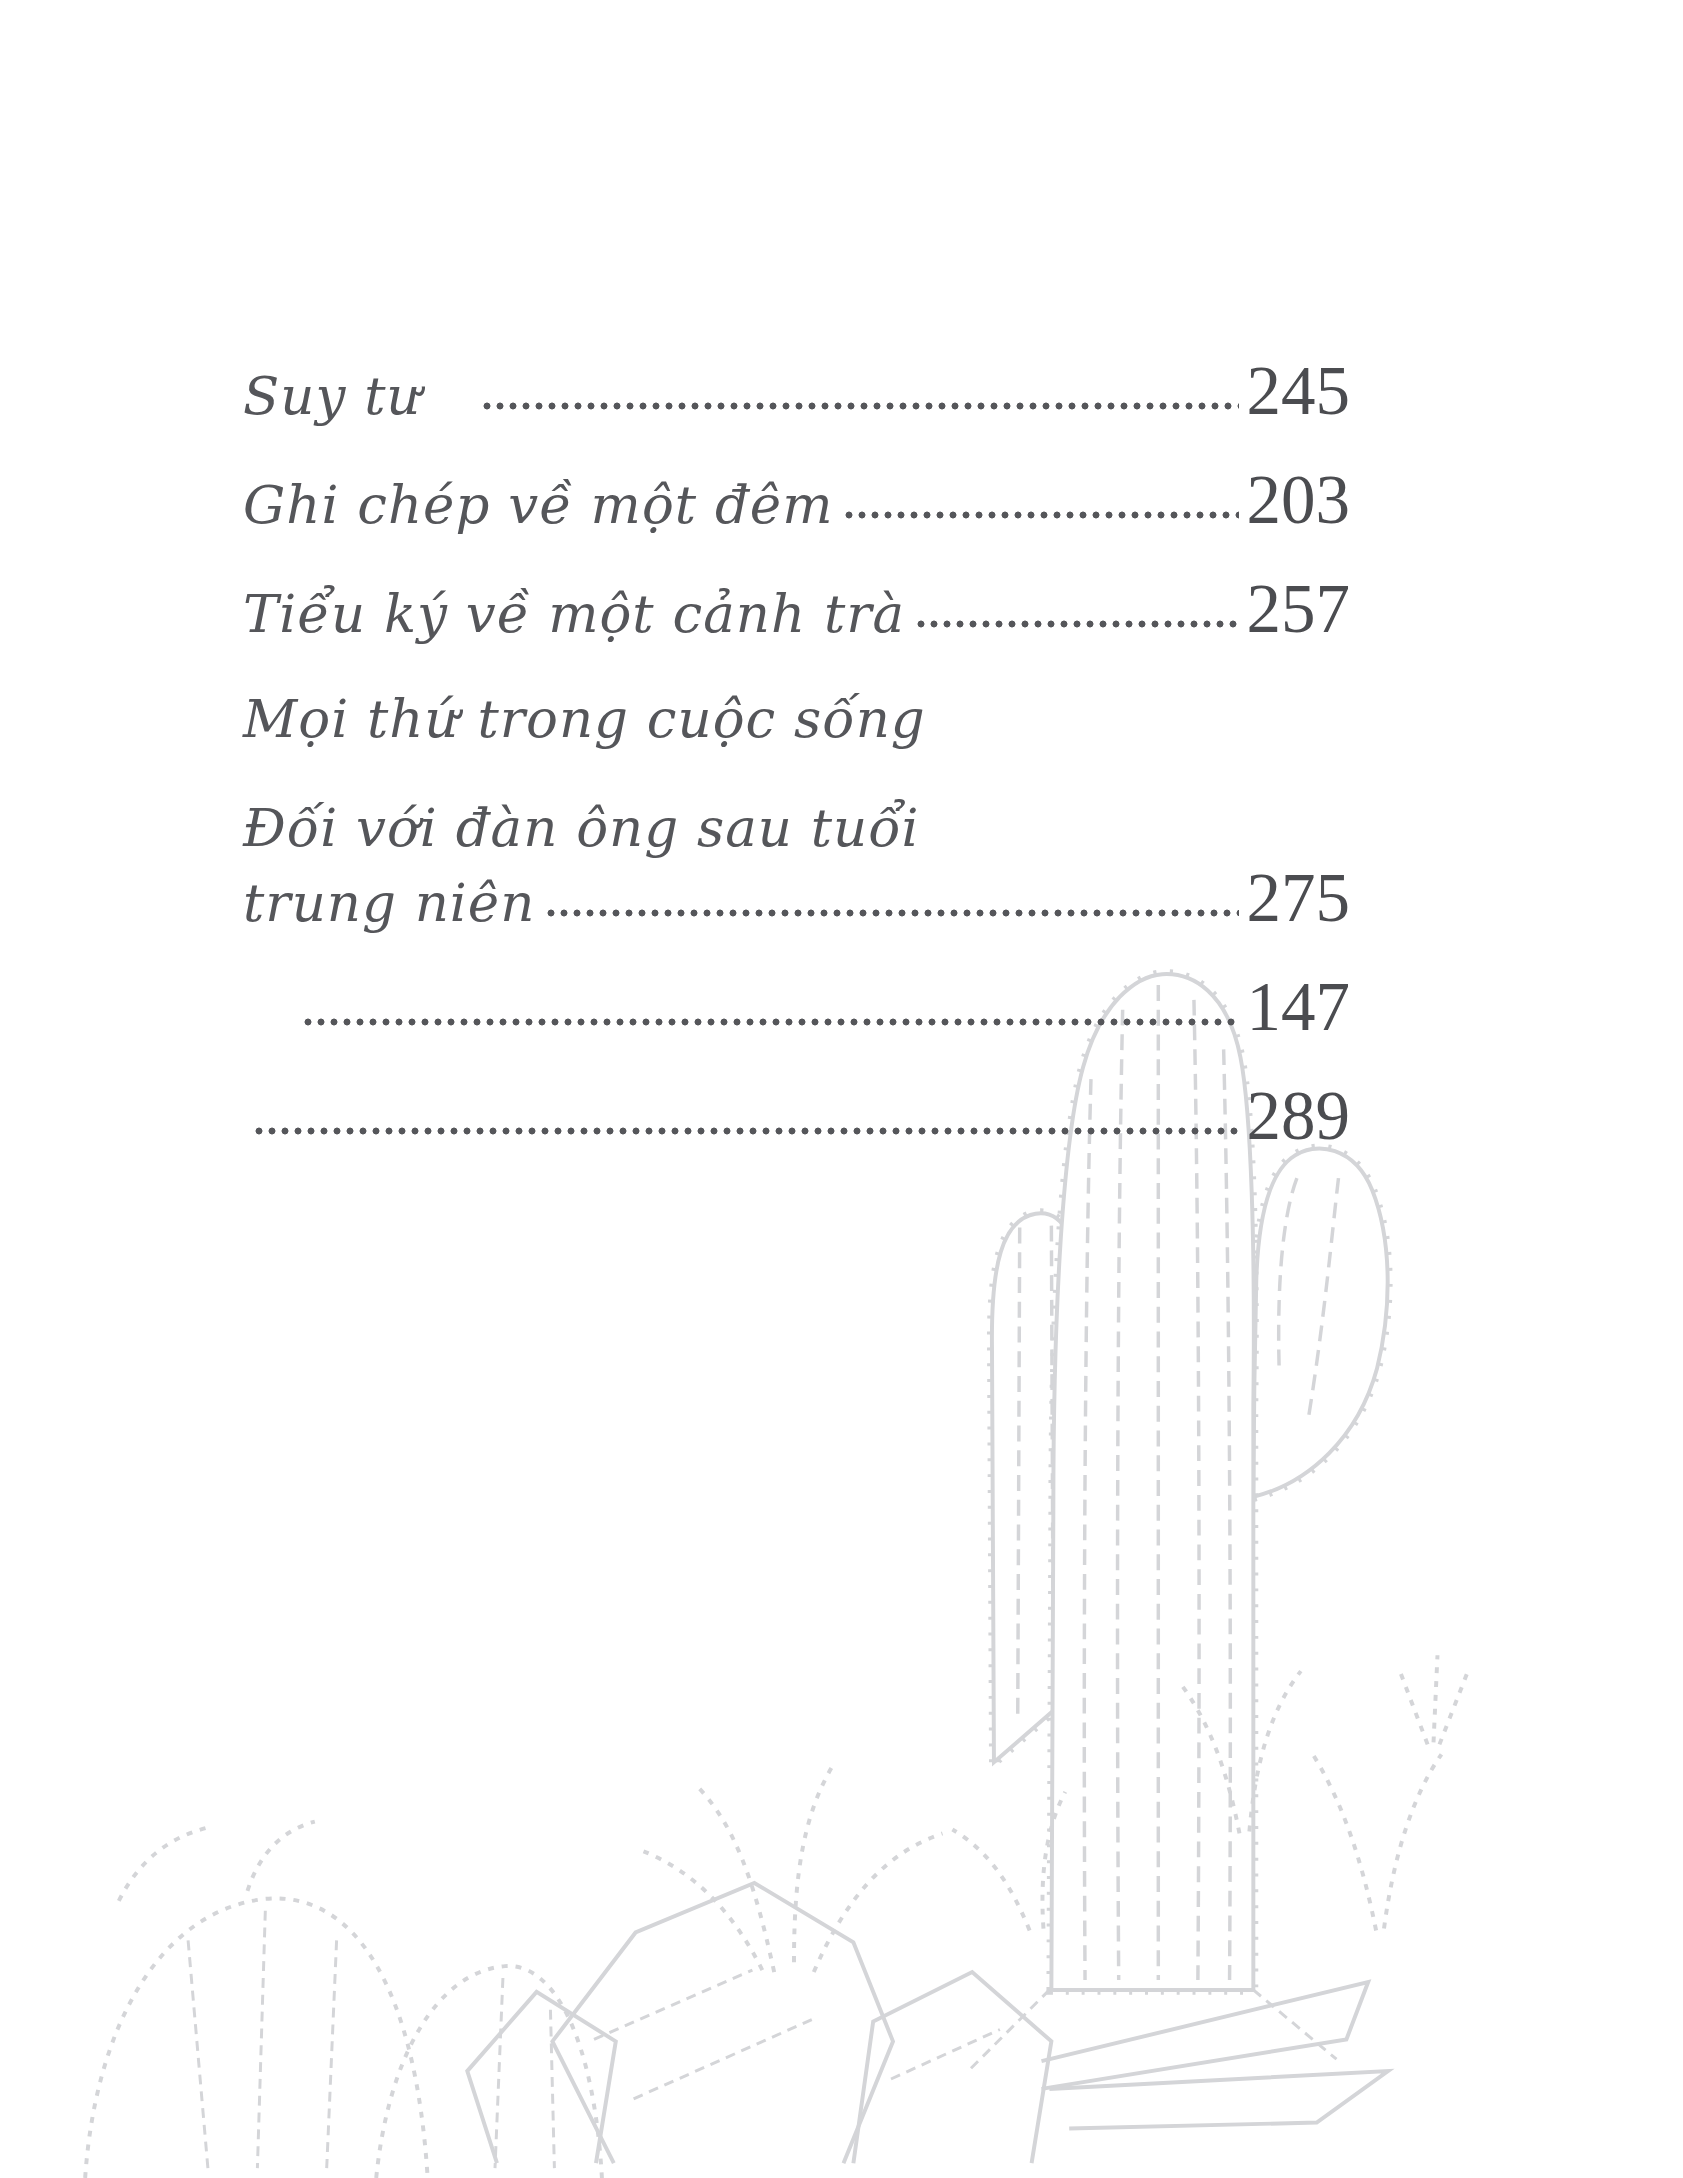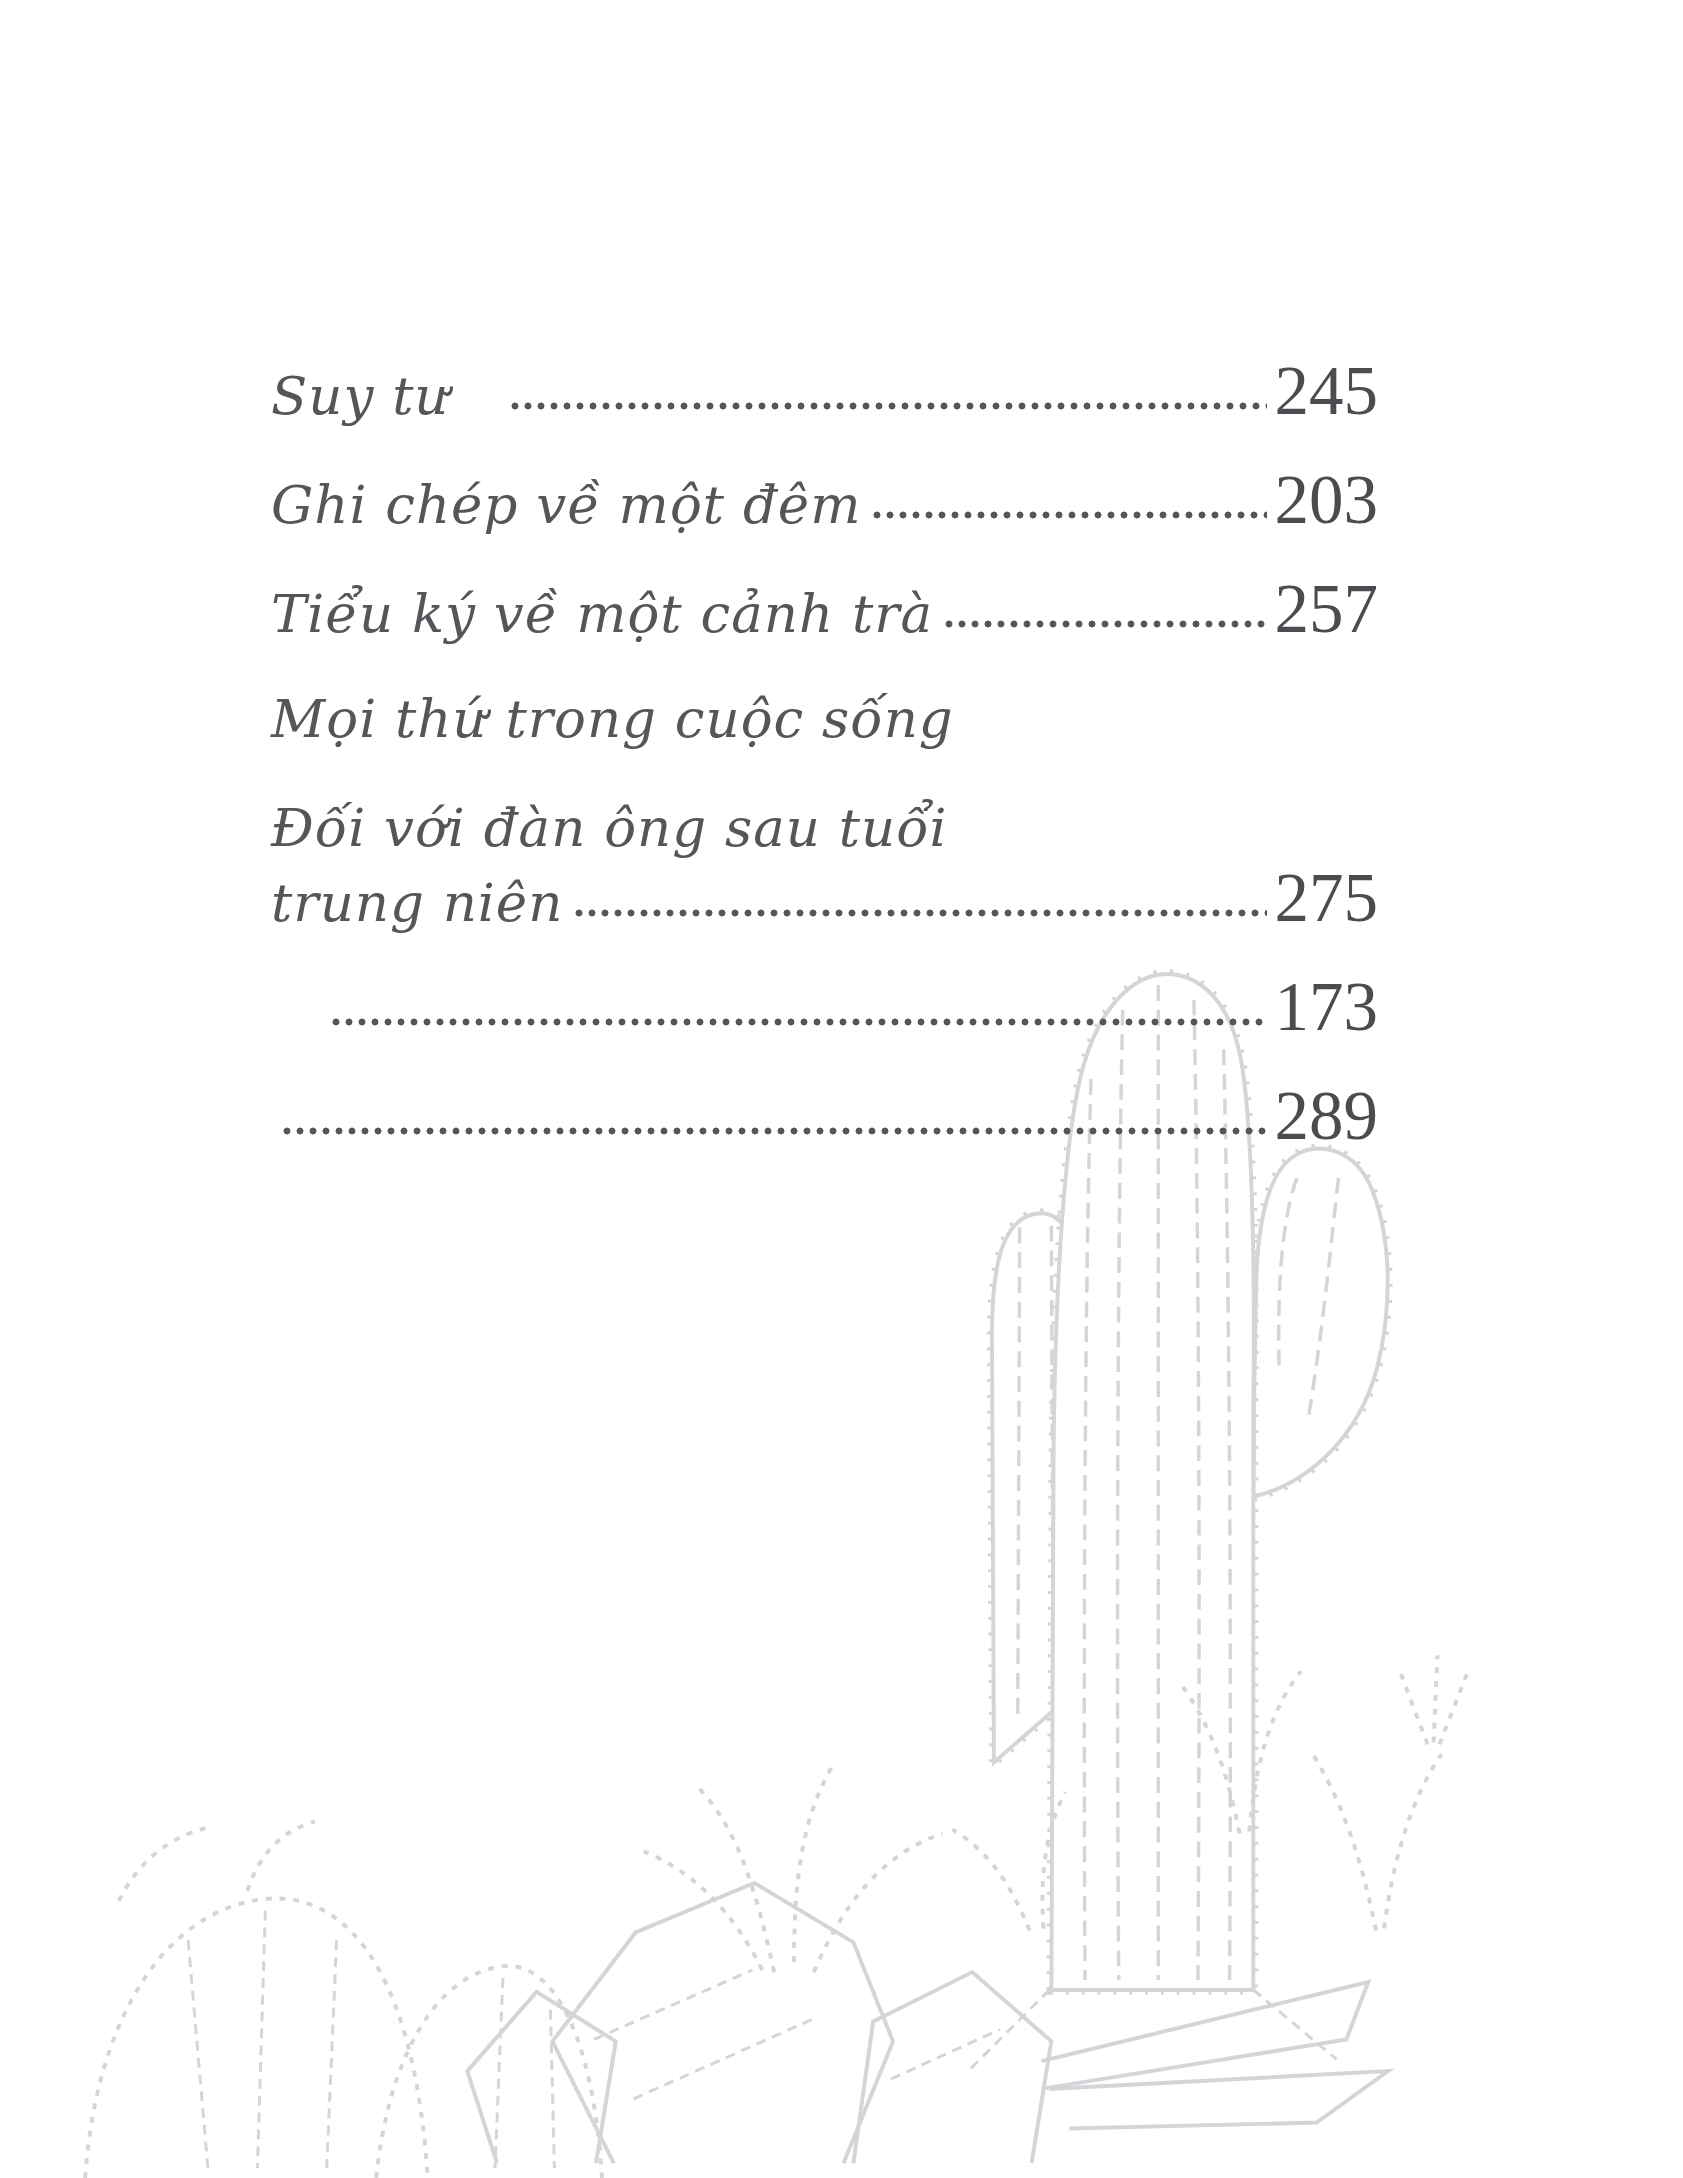--- a/index.html
+++ b/index.html
@@ -19,21 +19,21 @@
     position:absolute;left:0;top:0;width:1683px;height:2178px;z-index:0;
   }
   .illustration .outline{fill:#ffffff;stroke:var(--art);stroke-width:4;}
   .illustration .open{fill:none;stroke:var(--art);stroke-width:4;}
   .illustration .spikes{fill:none;stroke:var(--art);stroke-width:10;stroke-dasharray:3 13;}
   .illustration .rib{fill:none;stroke:var(--art);stroke-width:3.5;stroke-dasharray:16 9;}
   .illustration .speck{fill:none;stroke:var(--art);stroke-width:4;stroke-dasharray:6 8;}
   .illustration .hatch{fill:none;stroke:var(--art);stroke-width:3;stroke-dasharray:10 7;}
 
   .toc{
-    position:absolute;left:243px;top:356px;width:1107px;z-index:2;margin-left:28px;
+    position:absolute;left:243px;top:356px;width:1107px;z-index:2;
   }
   .entry{margin-bottom:38px;}
   .line{
     display:flex;align-items:baseline;height:71px;line-height:71px;
   }
   .title{
     font-family:"DejaVu Serif", serif;
     font-style:italic;
     font-size:53px;
     color:var(--text);
@@ -170,21 +170,21 @@
         <div class="line">
           <span class="title">trung niên</span>
           <span class="dots"></span>
           <span class="pagenum">275</span>
         </div>
       </div>
 
   <div class="entry">
         <div class="line">
           <span class="dots wide-gap"></span>
-          <span class="pagenum">173</span>
+          <span class="pagenum">147</span>
         </div>
       </div>
 
   <div class="entry">
         <div class="line">
           <span class="dots"></span>
           <span class="pagenum">289</span>
         </div>
       </div>
 </div>

